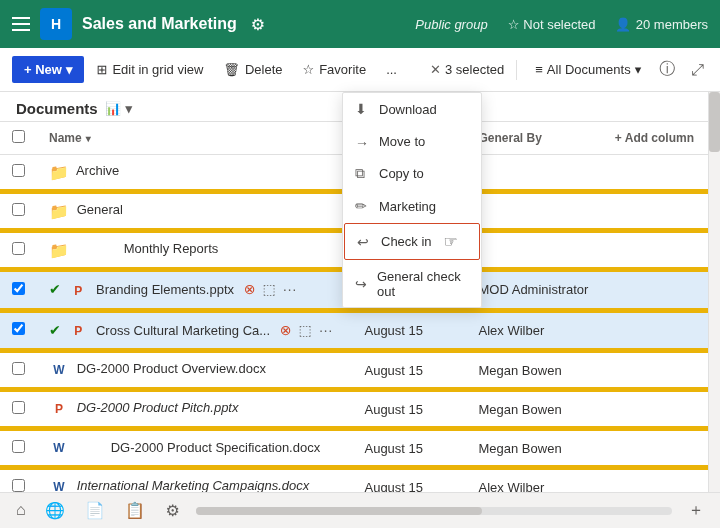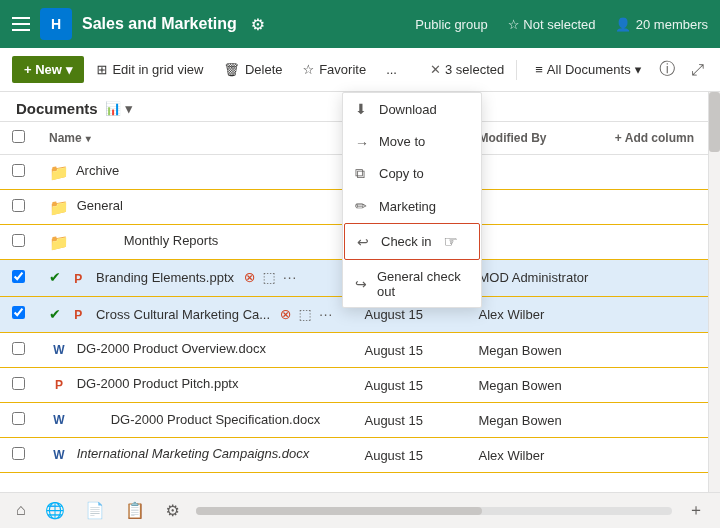--- a/index.html
+++ b/index.html
@@ -20,37 +20,37 @@
     .app-icon {
       width: 32px; height: 32px;
       background: #0078d4;
       border-radius: 4px;
       display: flex; align-items: center; justify-content: center;
       font-weight: bold; color: white; font-size: 14px;
     }
     .site-title { font-size: 16px; font-weight: 600; color: white; }
     .settings-icon { color: white; font-size: 16px; cursor: pointer; margin-left: 4px; }
     .nav-right { margin-left: auto; display: flex; align-items: center; gap: 20px; font-size: 13px; }
-    .nav-right .group-label { color: rgba(255,255,255,0.9); }
+    .nav-right .group-label { color: rgba(255,255,255,0.9); font-style: italic; }
     .nav-right .following { display: flex; align-items: center; gap: 4px; color: rgba(255,255,255,0.9); cursor: pointer; }
     .nav-right .members { display: flex; align-items: center; gap: 4px; color: rgba(255,255,255,0.9); cursor: pointer; }
 
     
     .command-bar {
       background: white;
       height: 44px;
       display: flex;
       align-items: center;
       padding: 0 12px;
       gap: 4px;
       border-bottom: 1px solid #e0e0e0;
       position: relative;
     }
     .btn-new {
-      background: #4d7c0f;
+      background: #1d4ed8;
       color: white;
       border: none;
       border-radius: 2px;
       padding: 6px 12px;
       cursor: pointer;
       display: flex;
       align-items: center;
       gap: 4px;
       font-size: 13px;
       font-weight: 600;
@@ -113,21 +113,21 @@
       font-weight: 600;
       font-size: 12px;
       color: #605e5c;
       border-bottom: 1px solid #e0e0e0;
       background: white;
     }
     .doc-table td {
       padding: 7px 12px;
       font-size: 13px;
       color: #323130;
-      border-bottom: 1px solid #eab308;
+      border-bottom: 5px solid #eab308;
       white-space: nowrap;
     }
 
     .file-icon { width: 20px; height: 20px; display: inline-flex; align-items: center; justify-content: center; font-size: 14px; margin-right: 4px; vertical-align: middle; }
     .folder-icon { color: #f4a820; font-size: 16px; }
 
     .check-circle { color: #107c10; font-size: 14px; margin-right: 4px; }
     .row-action-btn { background: none; border: none; cursor: pointer; color: #605e5c; font-size: 14px; padding: 2px; }
 
     
@@ -315,21 +315,21 @@
           <th>
             <div class="col-name">
               <span>Name</span>
               <span class="sort-icon">▾</span>
             </div>
           </th>
           <th>
             <span>Modified</span>
           </th>
           <th>
-            <span>Modified By</span>
+            <span>General By</span>
           </th>
           <th>
             <span>+ Add column</span>
           </th>
         </tr>
       </thead>
       <tbody id="file-table-body">
       <tr>
       <td style="text-align:center;">
         <input type="checkbox" style="">
@@ -422,21 +422,21 @@
       <td>Megan Bowen</td>
       <td></td>
     </tr>
           <tr>
       <td style="text-align:center;">
         <input type="checkbox" style="">
       </td>
       <td>
         
         <span class="file-icon" style="color:#d24726; font-weight:bold; font-size:12px;">P</span>
-        <span style="cursor:pointer;">DG-2000 Product Pitch.pptx</span>
+        <span style="cursor:pointer;font-style:italic;">DG-2000 Product Pitch.pptx</span>
         <span style="display:inline-flex; align-items:center; gap:3px; margin-left:4px;"></span>
       </td>
       <td>August 15</td>
       <td>Megan Bowen</td>
       <td></td>
     </tr>
           <tr>
       <td style="text-align:center;">
         <input type="checkbox" style="">
       </td>

